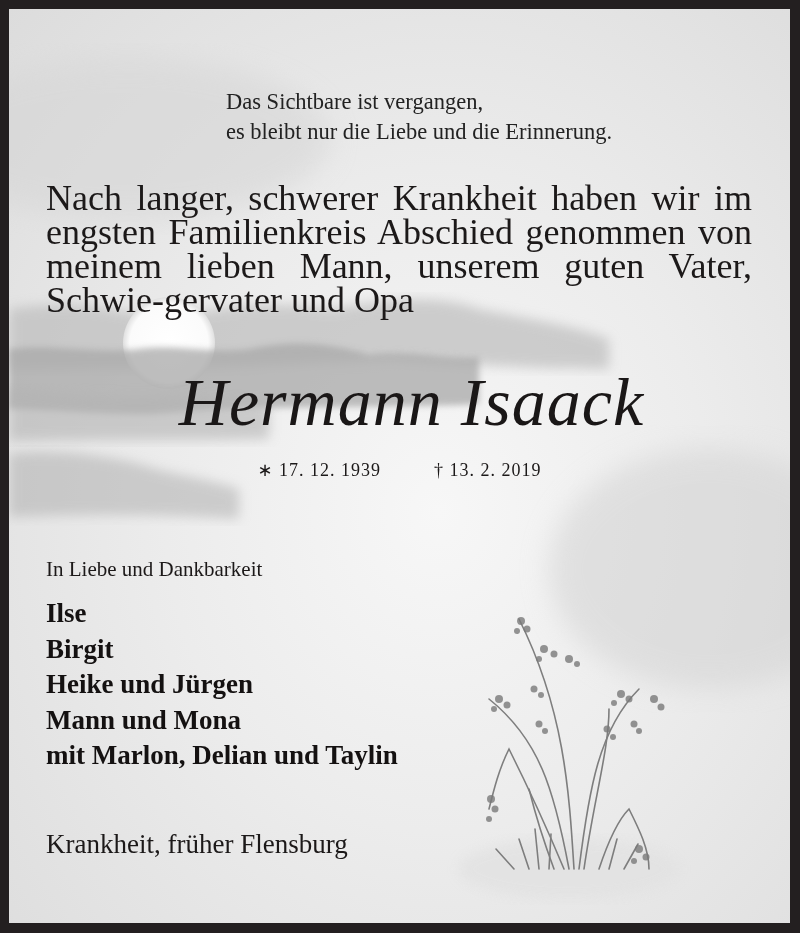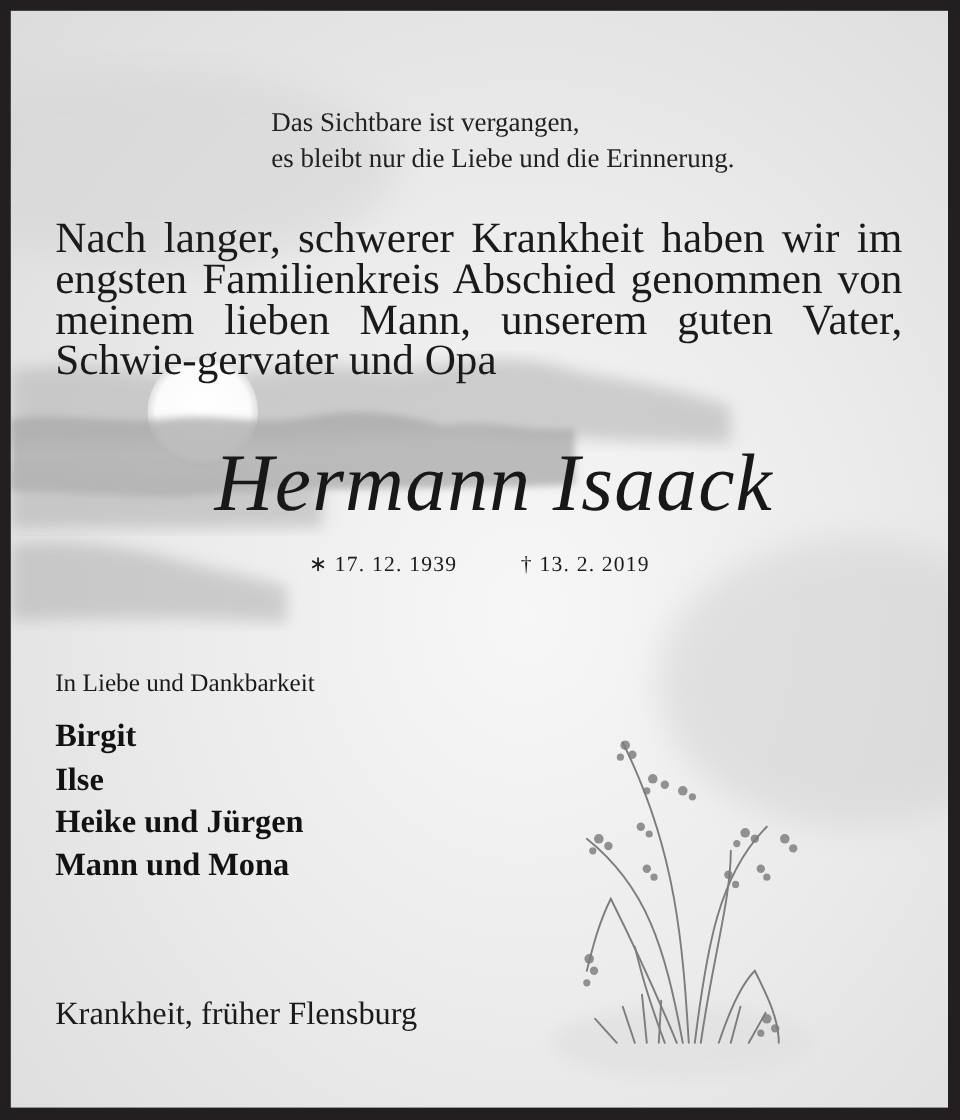--- a/index.html
+++ b/index.html
@@ -166,21 +166,22 @@
       <span>∗</span>
       <span>17. 12. 1939</span>
       <span class="gap"></span>
       <span>†</span>
       <span>13. 2. 2019</span>
     </div>
 
     <div class="thanks">In Liebe und Dankbarkeit</div>
 
     <div class="family">
+      <div>Ilse</div>
       <div>Birgit</div>
-      <div>Ilse</div>
       <div>Heike und Jürgen</div>
       <div>Mann und Mona</div>
+      <div>mit Marlon, Delian und Taylin</div>
     </div>
 
     <div class="place">Krankheit, früher Flensburg</div>
   </div>
 </div>
 
 </body></html>

